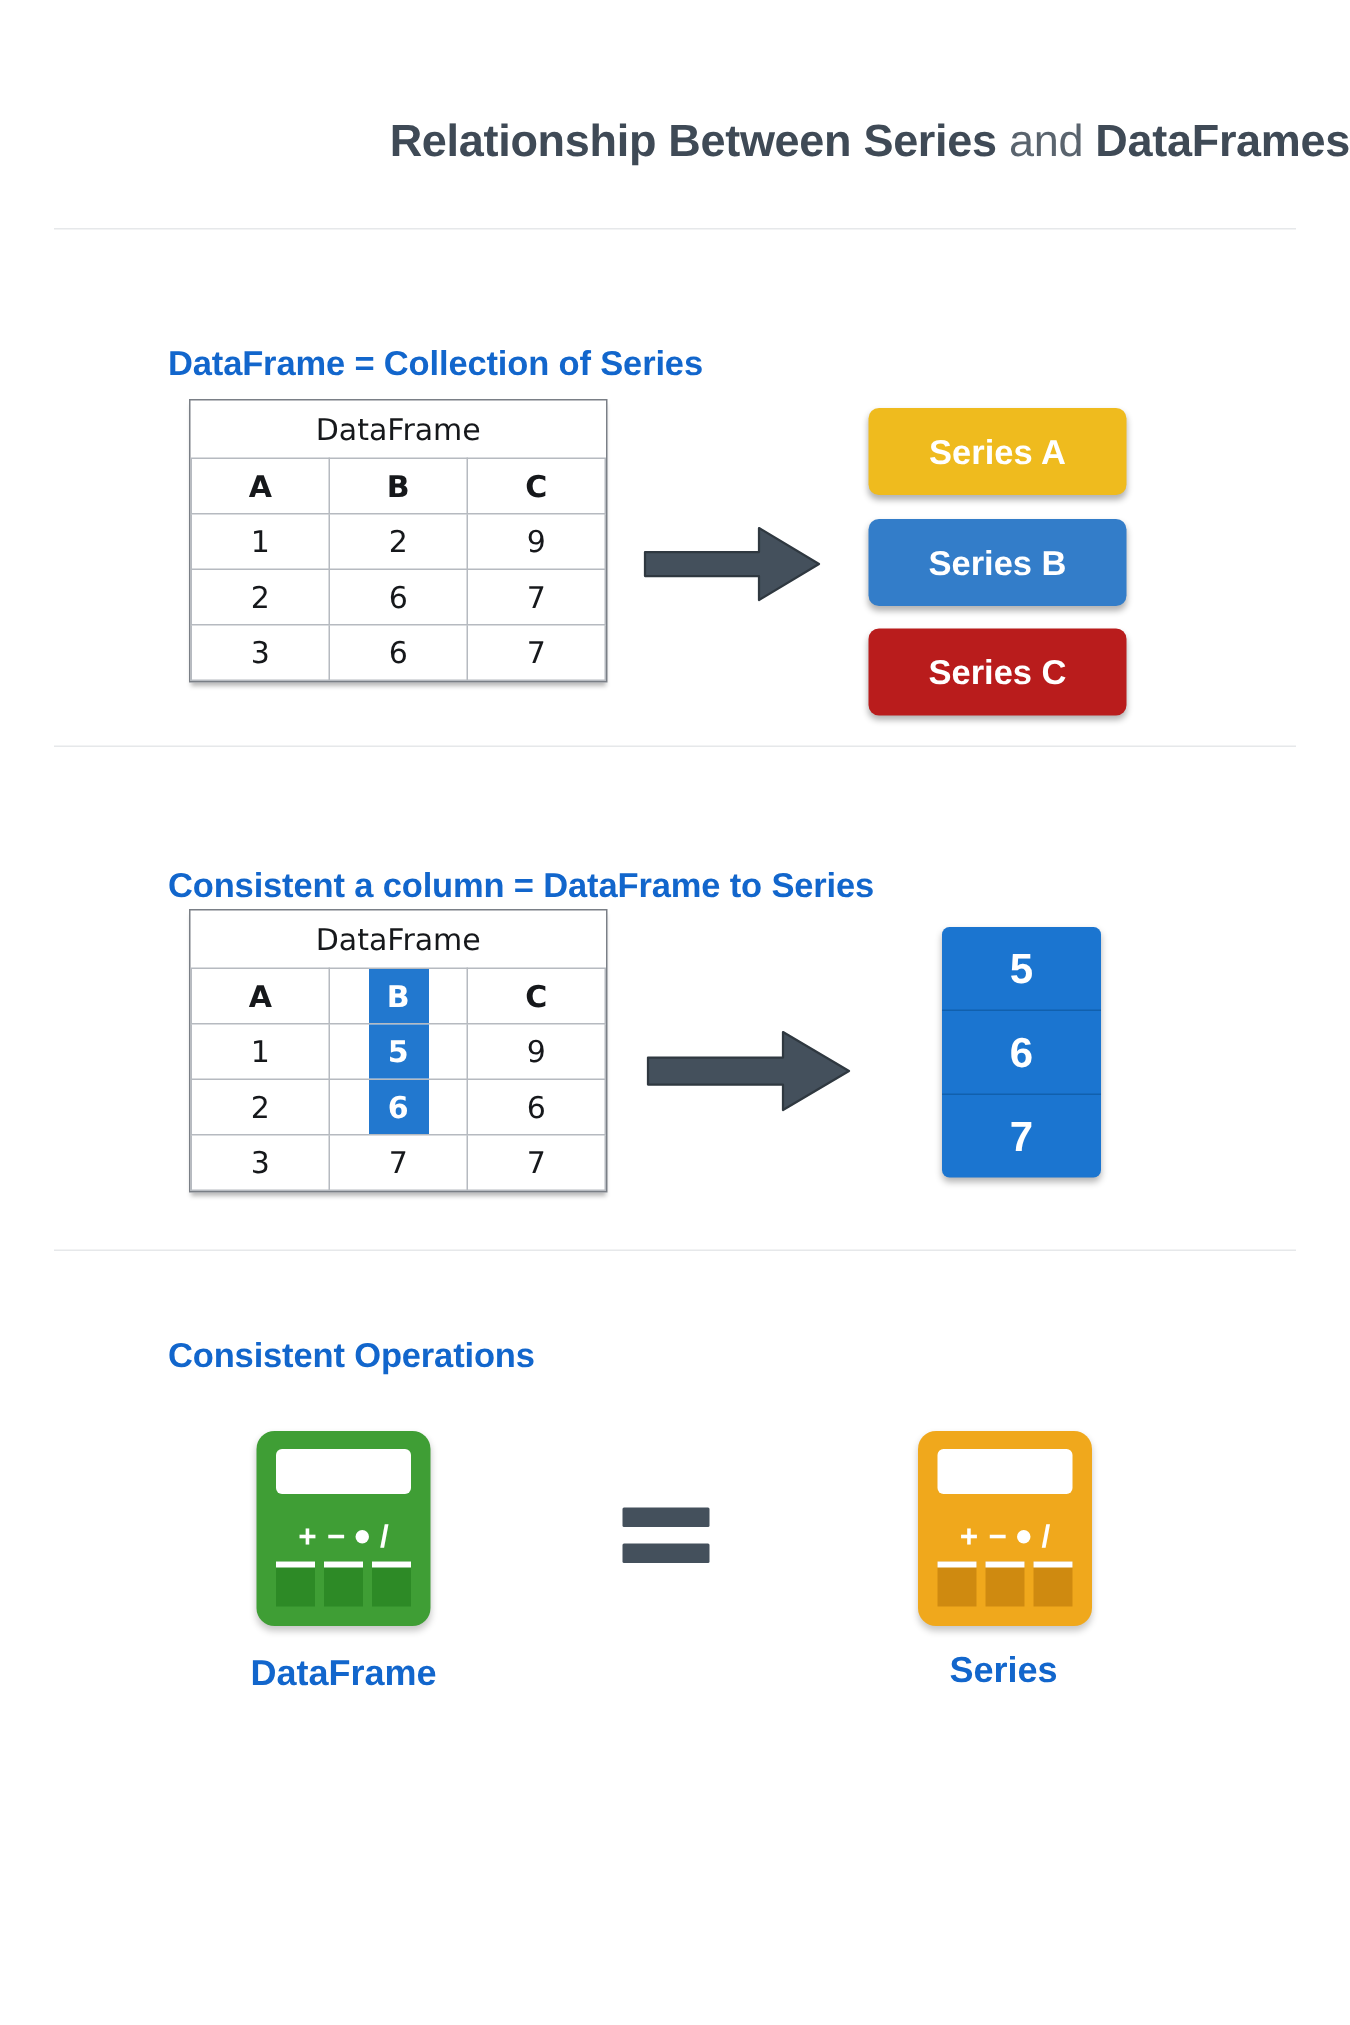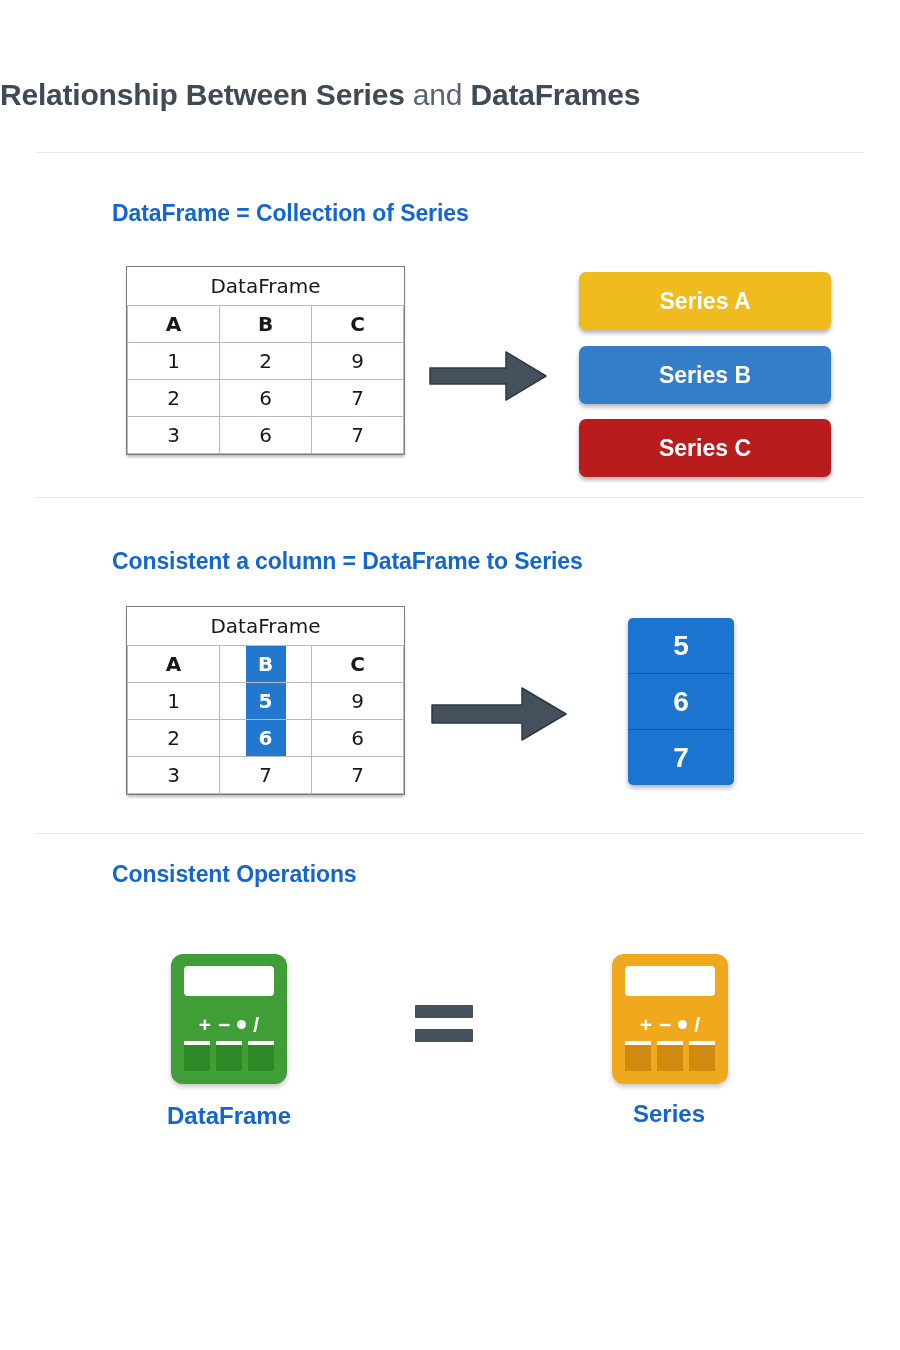--- a/index.html
+++ b/index.html
@@ -14,21 +14,21 @@
     position: relative;
     overflow: hidden;
   }
 
   
   .page-title {
     position: absolute;
     left: 0;
     top: 78px;
     width: 900px;
-    text-align: left;
+    text-align: right;
     font-size: 30px;
     font-weight: bold;
     color: #3f4a56;
     letter-spacing: -0.2px;
   }
   .title-light {
     font-weight: normal;
     color: #5a646e;
   }
 
@@ -45,20 +45,21 @@
   #divider-3 { top: 833px; }
 
   
   .section-heading {
     position: absolute;
     font-size: 23px;
     font-weight: bold;
     color: #1266cc;
     letter-spacing: -0.1px;
     white-space: nowrap;
+    margin-top: 29px;
   }
   #heading-1 { left: 112px; top: 200px; }
   #heading-2 { left: 112px; top: 548px; }
   #heading-3 { left: 112px; top: 861px; }
 
   
   .df-table {
     position: absolute;
     border: 1.5px solid #7a7f86;
     border-collapse: collapse;
@@ -108,21 +109,21 @@
   }
 
   
   .arrow {
     position: absolute;
   }
 
   
   .series-pill {
     position: absolute;
-    width: 252px;
+    width: 172px;
     height: 58px;
     border-radius: 7px;
     display: flex;
     align-items: center;
     justify-content: center;
     color: #ffffff;
     font-size: 23px;
     font-weight: bold;
     box-shadow: 0 3px 4px rgba(0,0,0,0.30);
   }

